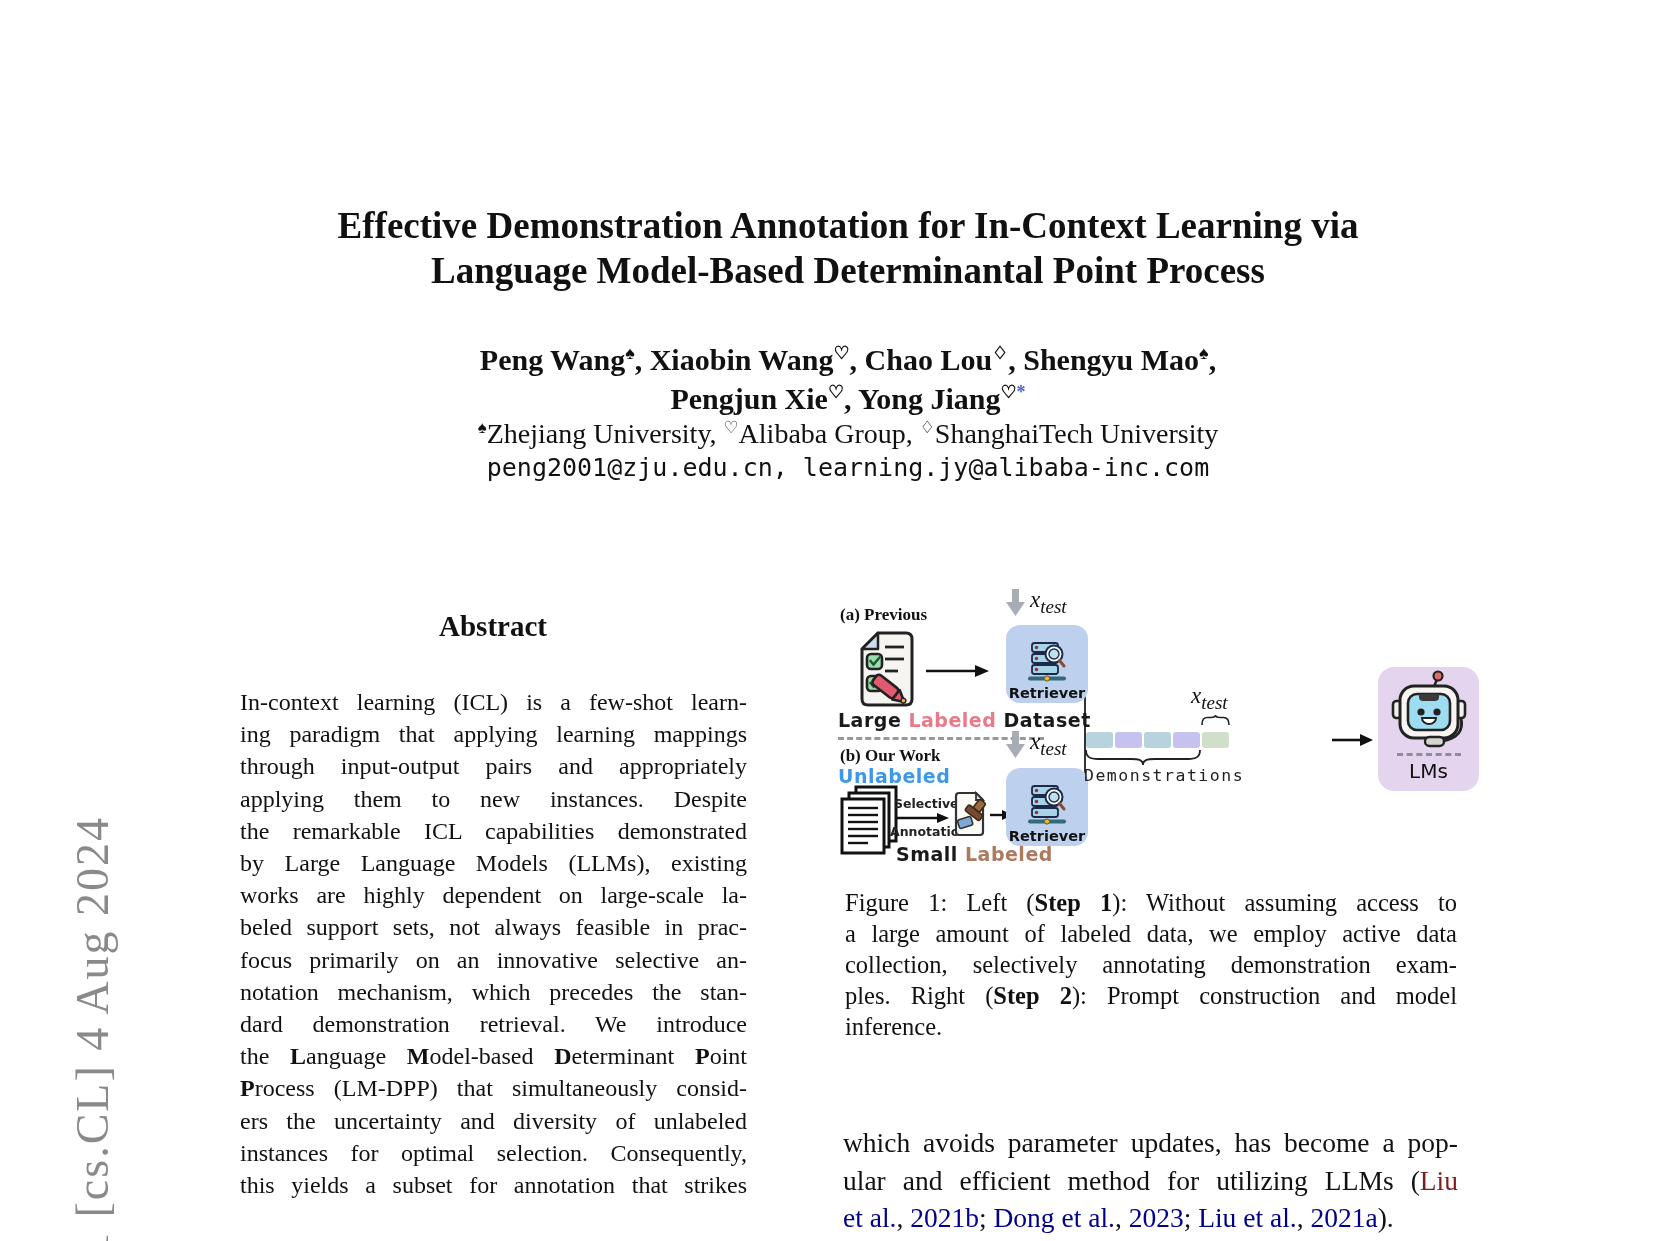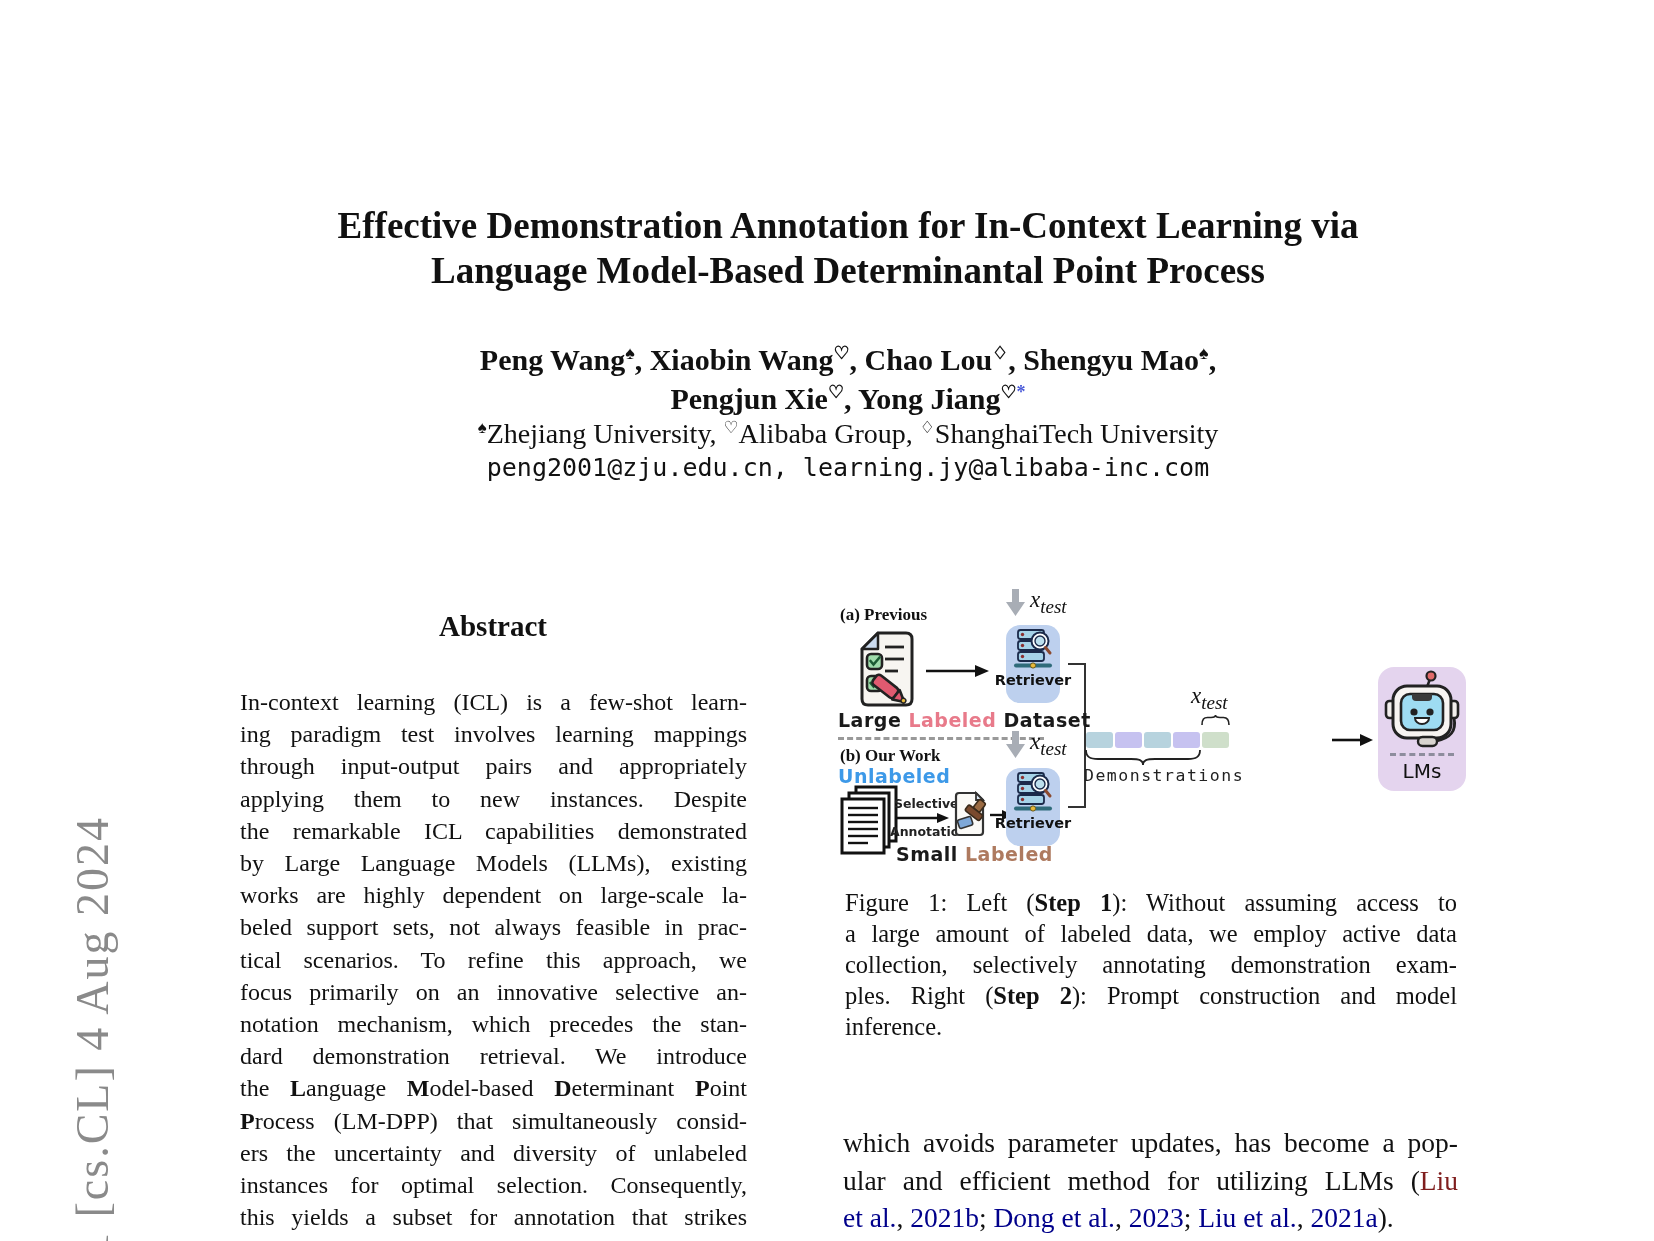--- a/index.html
+++ b/index.html
@@ -27,31 +27,31 @@
   .caption{position:absolute;left:845px;top:887px;width:612px;font-size:24.5px;line-height:31px;}
   .bodytext{position:absolute;left:843px;top:1124px;width:615px;font-size:27.5px;line-height:37.5px;}
   .jline{text-align:justify;text-align-last:justify;white-space:normal;}
   .jline.nolast{text-align-last:left;}
 
   
   .fig{position:absolute;left:838px;top:563px;width:640px;height:302px;overflow:visible;
        font-family:"DejaVu Sans",sans-serif;}
   .fig .panel-label{font-family:"Liberation Serif",serif;font-weight:bold;font-size:17px;color:#111;}
   .figtext{font-weight:600;font-size:19px;color:#1a1a1a;letter-spacing:0.5px;}
-  .retr{position:absolute;width:54px;height:78px;border-radius:14px;display:flex;flex-direction:column;
-        align-items:center;justify-content:flex-end;padding-bottom:15px;box-sizing:border-box;}
+  .retr{position:absolute;width:82px;height:78px;border-radius:14px;display:flex;flex-direction:column;
+        align-items:center;justify-content:flex-end;padding-bottom:2px;box-sizing:border-box;}
   .retr .rlabel{font-size:14.5px;font-weight:600;color:#111;margin-top:2px;}
   .xtest{font-family:"Liberation Serif",serif;font-style:italic;font-size:23px;color:#111;}
   .xtest sub{font-size:19px;}
   .divider{border-top:3px dashed #999;height:0;}
   .selsmall{font-size:12.5px;font-weight:600;color:#222;text-align:center;line-height:13px;}
   .demons{font-family:"DejaVu Sans Mono",monospace;font-size:16.5px;letter-spacing:1.5px;color:#222;}
   .blocksrow{display:flex;gap:2px;}
   .blocksrow .blk{width:27px;height:16px;border-radius:3px;}
-  .lmsbox{position:absolute;width:88px;height:124px;border-radius:16px;display:flex;flex-direction:column;
+  .lmsbox{position:absolute;width:101px;height:124px;border-radius:16px;display:flex;flex-direction:column;
           align-items:center;}
   .lmsdash{width:64px;border-top:3px dashed #8d8d9d;margin-top:2px;}
   .lmslabel{font-size:20px;color:#111;margin-top:3px;font-weight:500;}
 </style>
 </head>
 <body>
 
 <div class="page">
 
   <div class="watermark">1  [cs.CL]  4 Aug 2024</div>
@@ -62,28 +62,27 @@
   <div class="hdr authors" style="top:340px;"><span>Peng Wang</span><span class="sup">♠</span><span>, Xiaobin Wang</span><span class="sup">♡</span><span>, Chao Lou</span><span class="sup">♢</span><span>, Shengyu Mao</span><span class="sup">♠</span><span>,</span></div>
   <div class="hdr authors" style="top:379px;"><span>Pengjun Xie</span><span class="sup">♡</span><span>, Yong Jiang</span><span class="sup">♡</span><span class="sup" style="color: rgb(74, 90, 216);">*</span></div>
 
   <div class="hdr affil" style="top:418px;"><span class="sup">♠</span><span>Zhejiang University,  </span><span class="sup">♡</span><span>Alibaba Group,  </span><span class="sup">♢</span><span>ShanghaiTech University</span></div>
 
   <div class="hdr emails" style="top:453px;">peng2001@zju.edu.cn, learning.jy@alibaba-inc.com</div>
 
   <div class="abstract-head">Abstract</div>
   <div class="abstract-body">
       <div class="jline"><span>In-context learning (ICL) is a few-shot learn-</span></div>
-      <div class="jline"><span>ing paradigm test involves learning mappings</span></div>
+      <div class="jline"><span>ing paradigm that applying learning mappings</span></div>
       <div class="jline"><span>through input-output pairs and appropriately</span></div>
       <div class="jline"><span>applying them to new instances. Despite</span></div>
       <div class="jline"><span>the remarkable ICL capabilities demonstrated</span></div>
       <div class="jline"><span>by Large Language Models (LLMs), existing</span></div>
       <div class="jline"><span>works are highly dependent on large-scale la-</span></div>
       <div class="jline"><span>beled support sets, not always feasible in prac-</span></div>
-      <div class="jline"><span>tical scenarios. To refine this approach, we</span></div>
       <div class="jline"><span>focus primarily on an innovative selective an-</span></div>
       <div class="jline"><span>notation mechanism, which precedes the stan-</span></div>
       <div class="jline"><span>dard demonstration retrieval. We introduce</span></div>
       <div class="jline"><span>the </span><span class="b">L</span><span>anguage </span><span class="b">M</span><span>odel-based </span><span class="b">D</span><span>eterminant </span><span class="b">P</span><span>oint</span></div>
       <div class="jline"><span class="b">P</span><span>rocess (LM-DPP) that simultaneously consid-</span></div>
       <div class="jline"><span>ers the uncertainty and diversity of unlabeled</span></div>
       <div class="jline"><span>instances for optimal selection. Consequently,</span></div>
       <div class="jline"><span>this yields a subset for annotation that strikes</span></div>
     </div>
 

